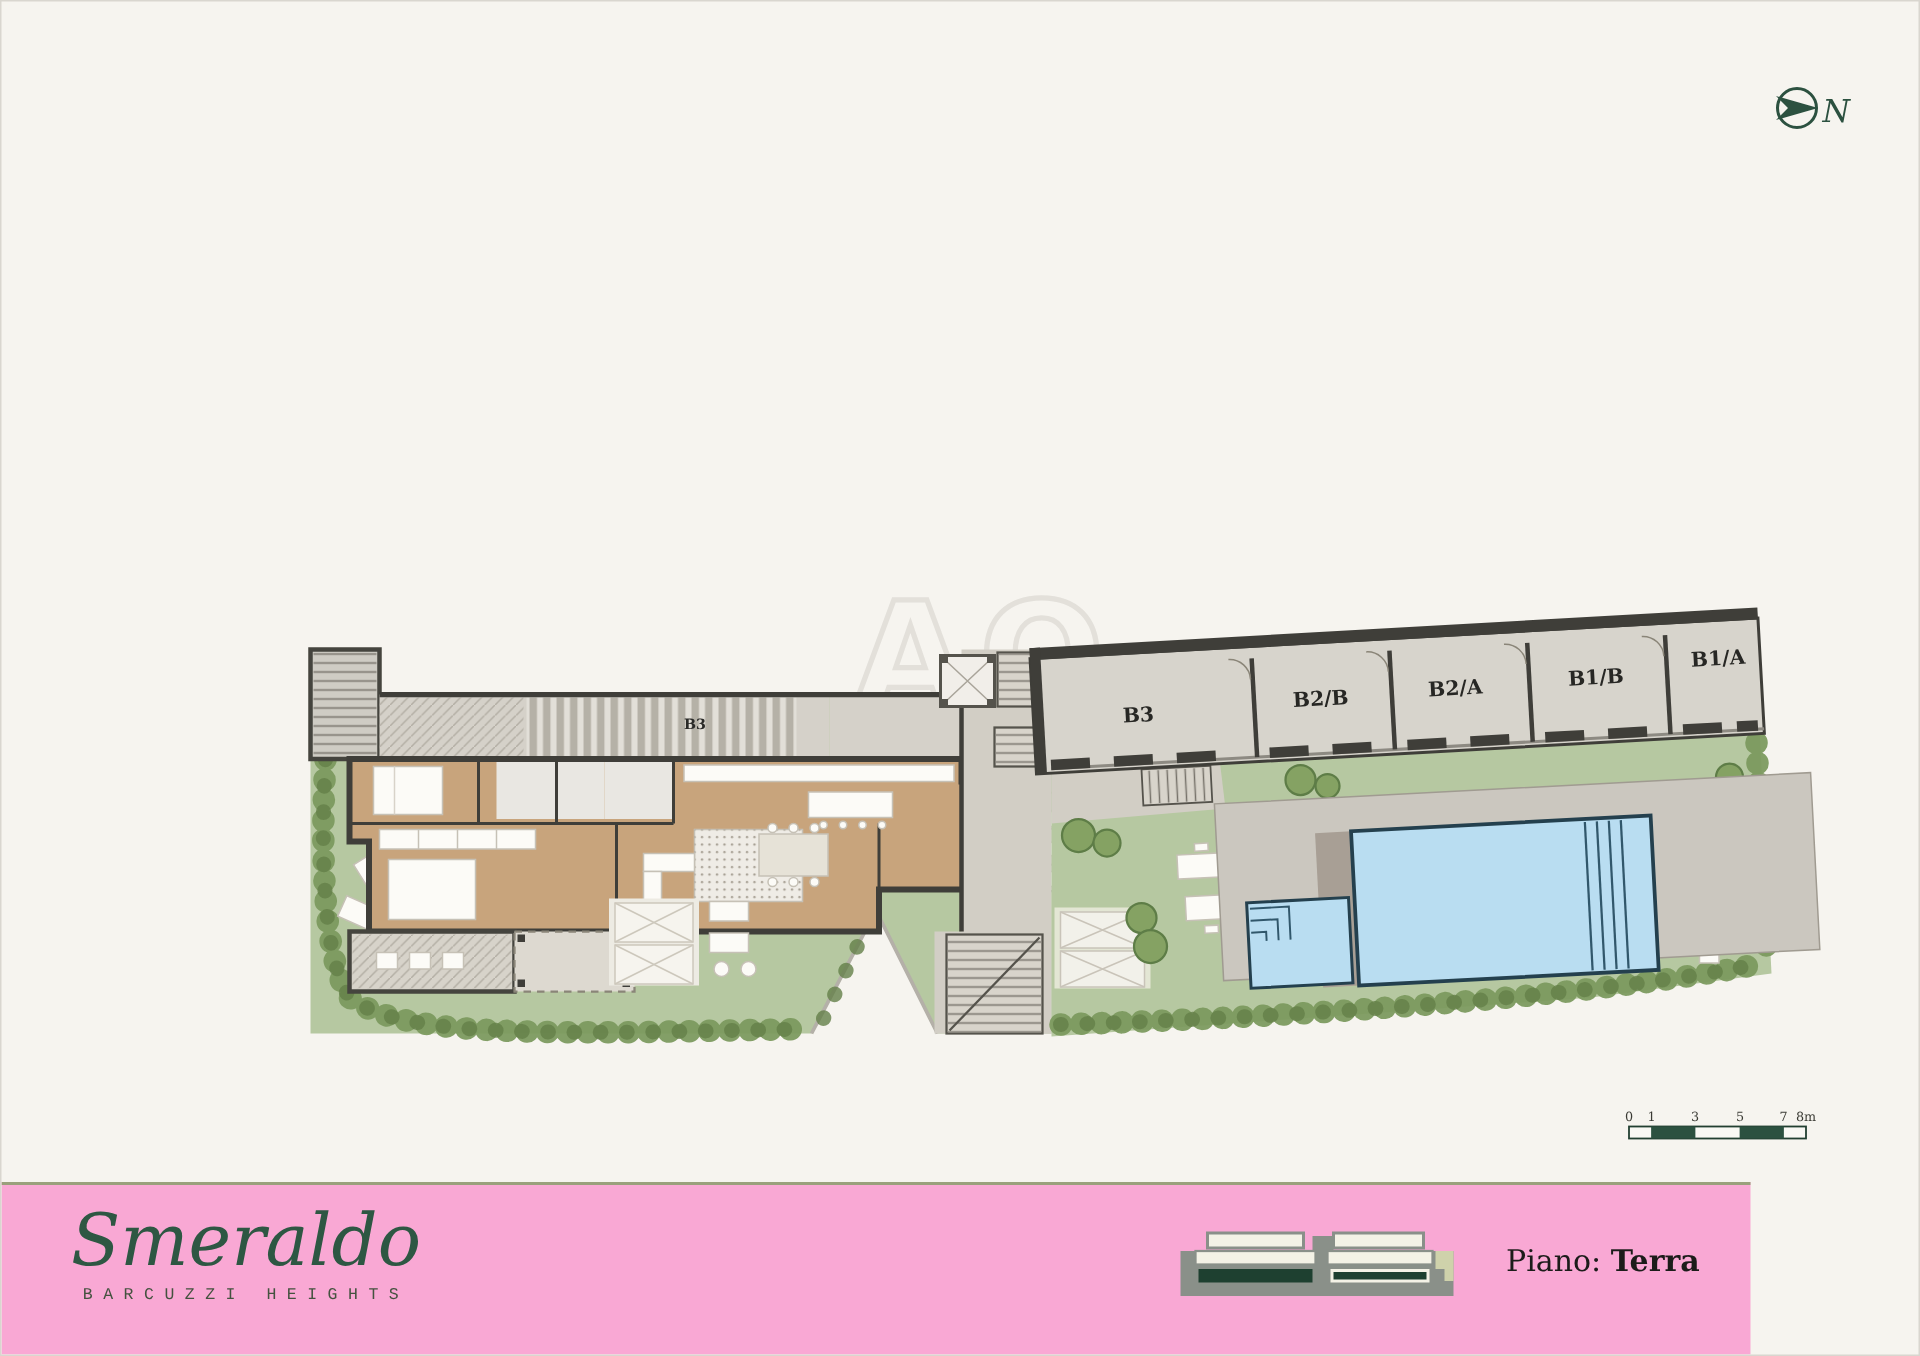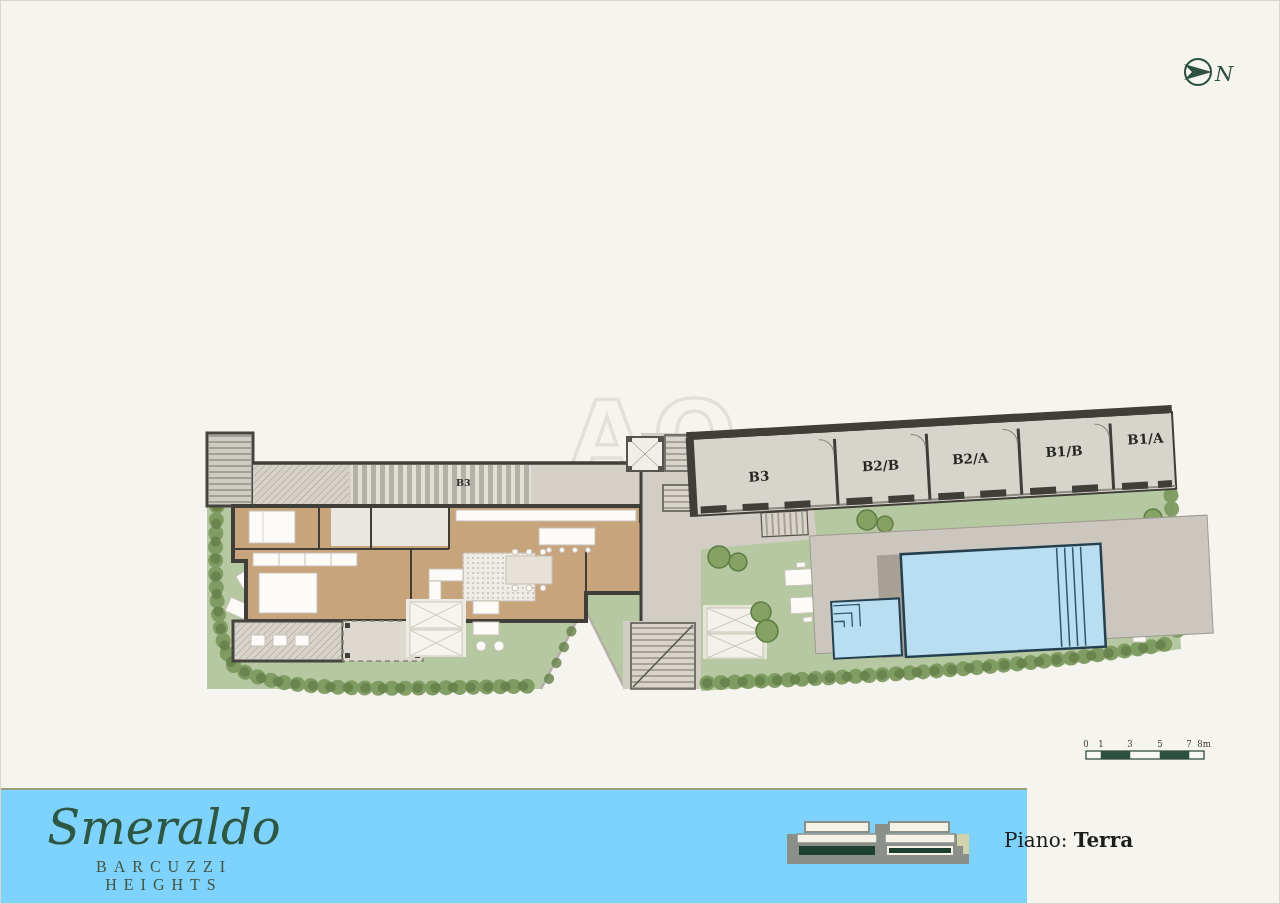--- a/index.html
+++ b/index.html
@@ -7,24 +7,24 @@
   .page{position:relative;width:1278px;height:902px;background:#f6f4ef;border:1px solid #d9d6cf;overflow:hidden;}
   svg.plan{position:absolute;top:0;left:0;}
   .hedge{stroke:#7c9a5f;stroke-width:15;fill:none;stroke-linecap:round;stroke-dasharray:0.5 13;opacity:.95}
   .hedge2{stroke:#647f49;stroke-width:10;fill:none;stroke-linecap:round;stroke-dasharray:0.5 17;opacity:.8}
   .tree{fill:#85a263;stroke:#5e7d47;stroke-width:1.5}
   .furn{fill:#fcfbf7;stroke:#c6c1b6;stroke-width:1}
   .wall{stroke:#3f3e39;fill:none}
   .unit-label{font:bold 13.5px "DejaVu Serif",serif;fill:#27272  4;fill:#272724;text-anchor:middle}
   .tick{font:8.5px "DejaVu Serif",serif;fill:#3a3a34;text-anchor:middle}
   
-  .footer{position:absolute;left:0;bottom:0;width:1026px;height:113px;background:#7dd3fc;border-top:2px solid #9aa07c;}
+  .footer{position:absolute;left:0;bottom:0;width:1166px;height:113px;background:#f9a8d4;border-top:2px solid #9aa07c;}
   .brand{position:absolute;left:38px;top:8px;width:250px;text-align:center;color:#2e5743;}
   .brand-name{font-family:"DejaVu Serif",serif;font-style:italic;font-size:48px;line-height:58px;}
-  .brand-tagline{font-family:Liberation Serif, serif;font-size:16px;letter-spacing:7px;color:#44523f;margin-top:2px;}
+  .brand-tagline{font-family:Liberation Mono, monospace;font-size:11px;letter-spacing:7px;color:#44523f;margin-top:2px;}
   .floor-indicator{position:absolute;left:782px;top:22px;display:flex;align-items:center;gap:26px;}
   .floor-text{font-family:"DejaVu Serif",serif;font-size:20px;color:#1c1c1a;white-space:nowrap;}
   .floor-text b{font-weight:bold;}
 </style>
 </head>
 <body>
 
 <div class="page">
 
 <svg class="plan" width="1278" height="790" viewBox="0 0 1278 790">

